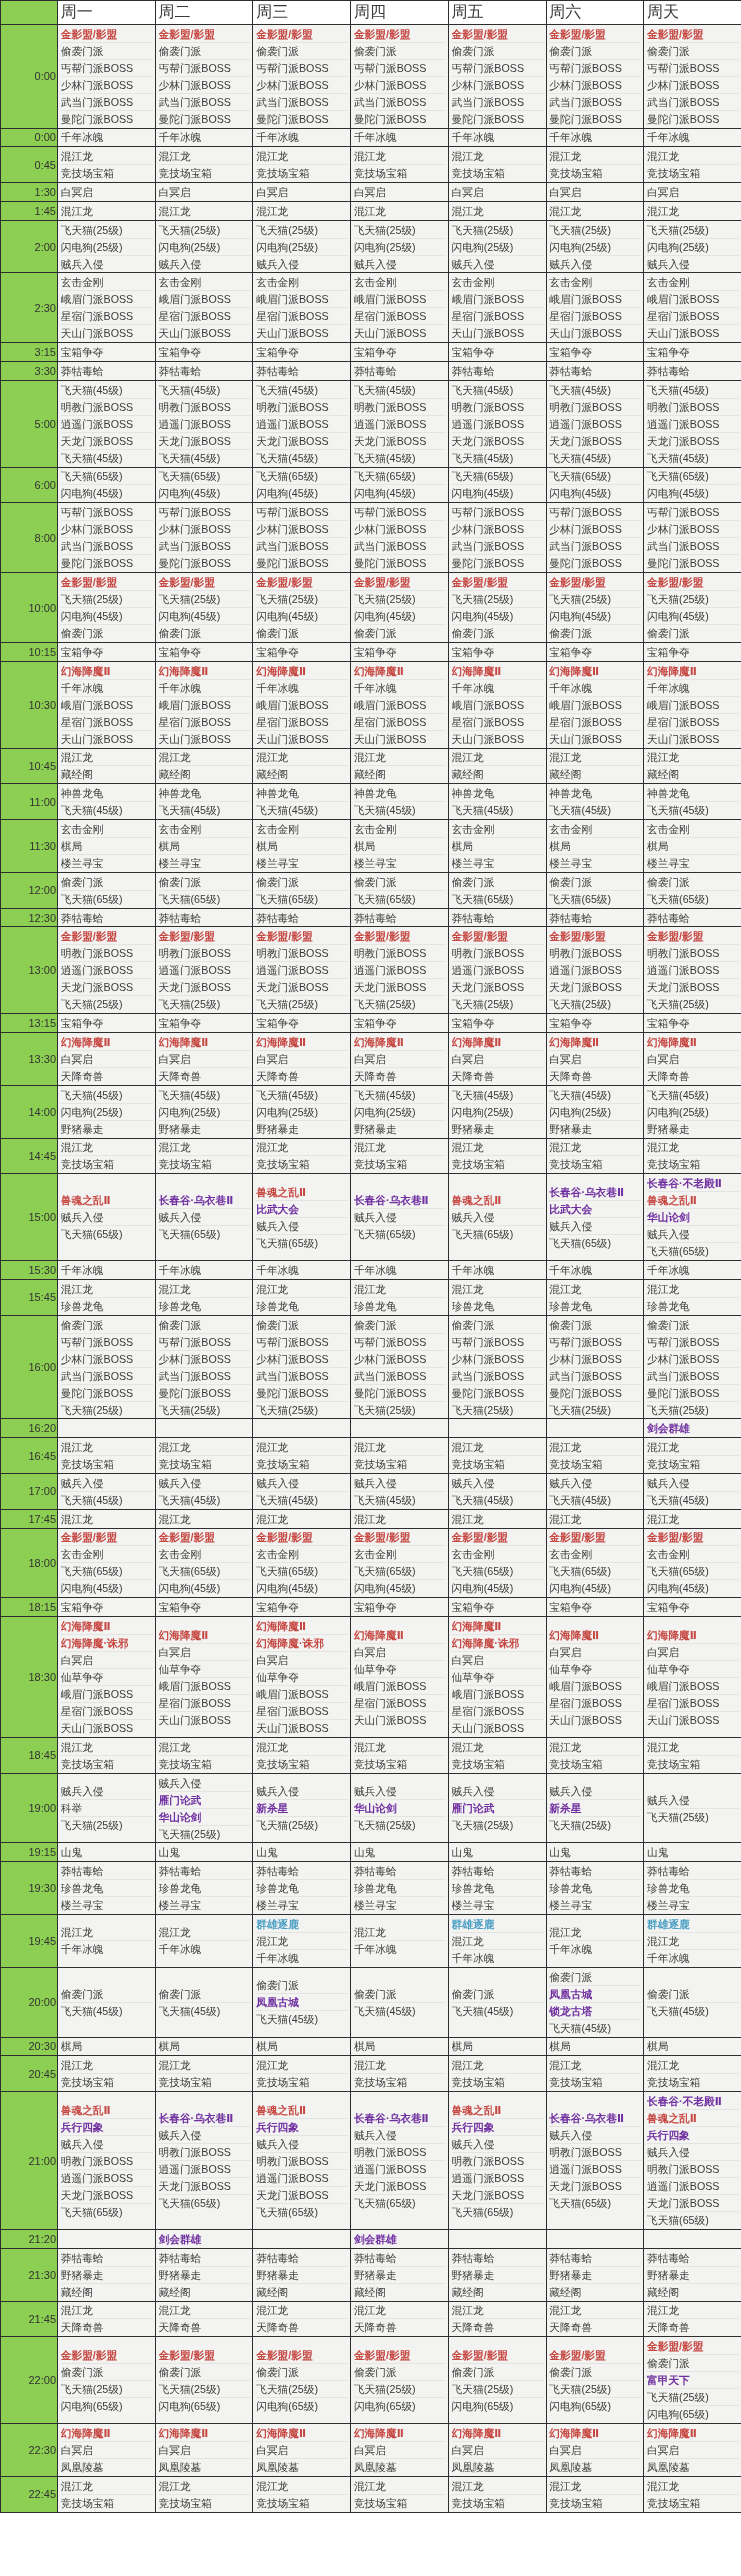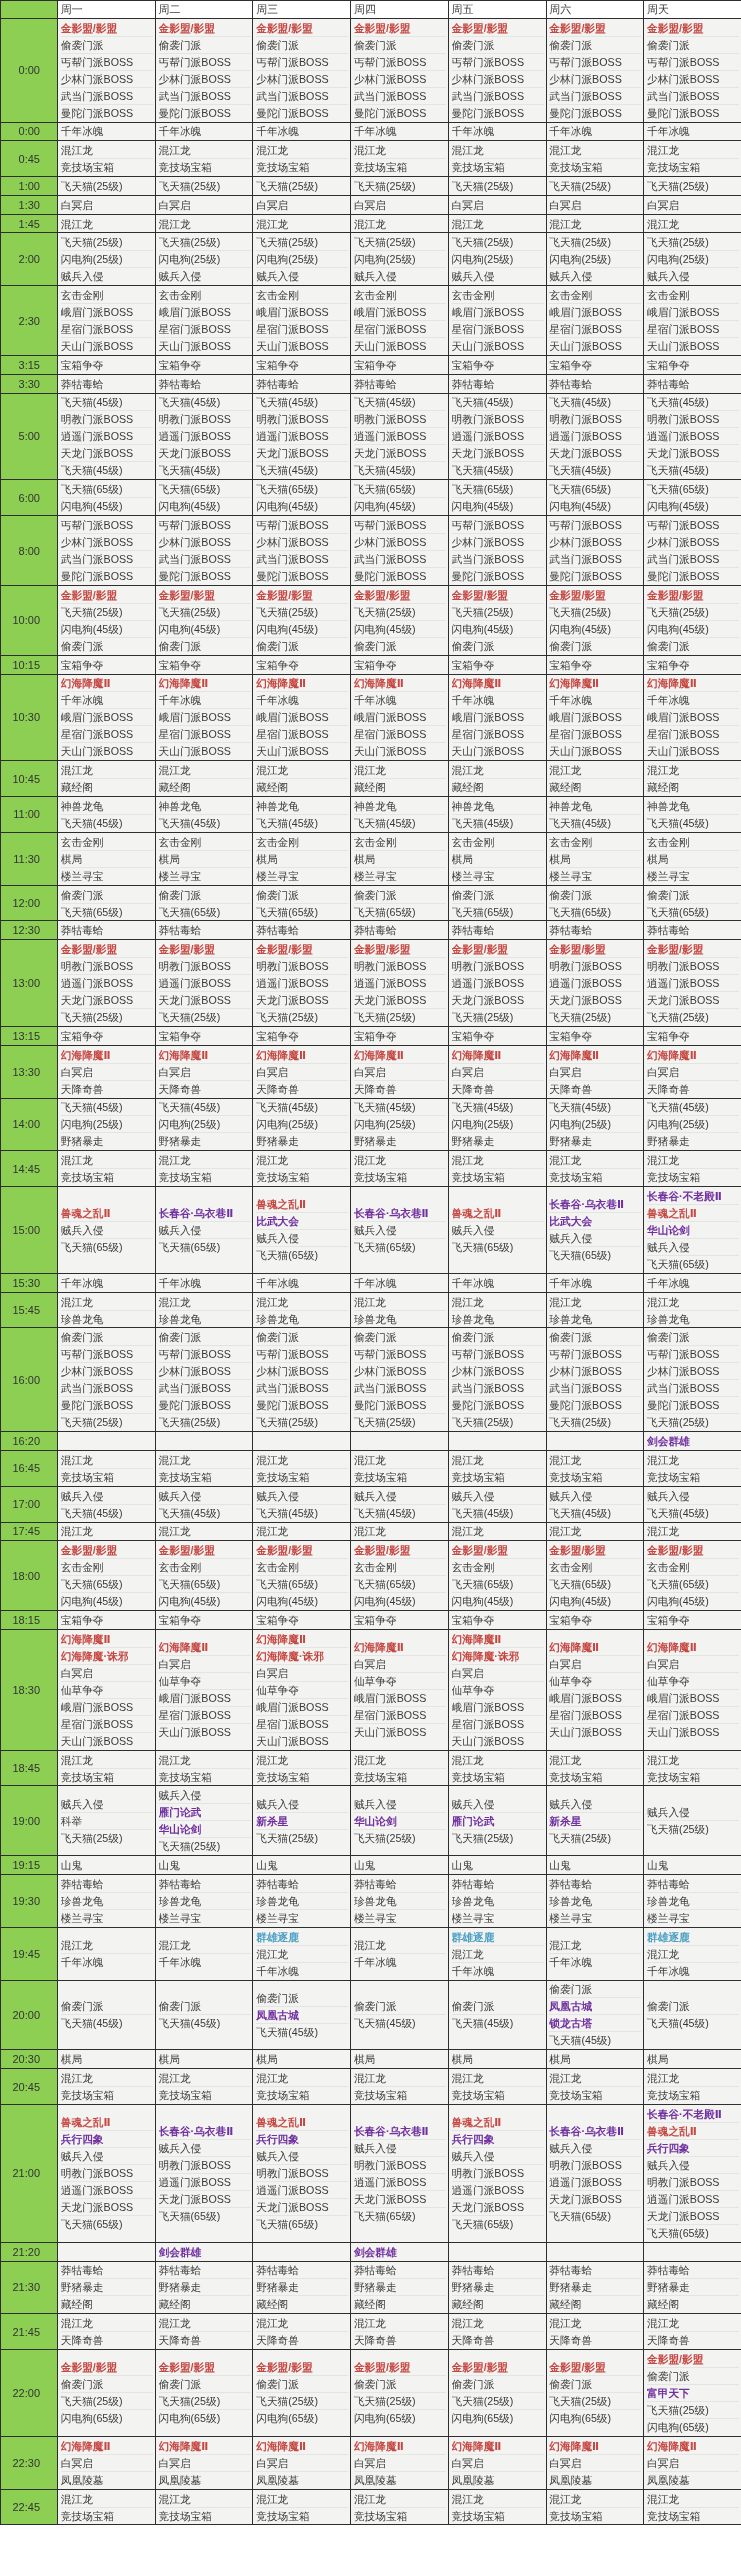--- a/index.html
+++ b/index.html
@@ -1,25 +1,25 @@
 <!DOCTYPE html>
 <html style="font-size:15px"><head>
 <meta charset="utf-8">
 <style>
   html,body{margin:0;padding:0;background:#ffffff;}
   body{font-family:"Liberation Sans","DejaVu Sans",sans-serif;color:#3a3a3a;}
   #app{width:742px;}
   table{border-collapse:collapse;width:742px;table-layout:fixed;}
   th,td{border:0.9px solid #2e2e2e;}
   col.timecol{width:57px;}
-  thead th{background:#ffffff;text-align:left;font-weight:normal;font-size:11px;
+  thead th{background:#ffffff;text-align:left;font-weight:normal;font-size:16px;
            padding:0.9px 2.8px;height:15px;white-space:nowrap;}
   thead th.corner{background:#8ccf52;}
   th.time{background:#8ccf52;text-align:right;vertical-align:middle;font-weight:normal;
-          font-size:11px;color:#333;padding:0 17px 0 0;white-space:nowrap;}
+          font-size:11px;color:#333;padding:0 1px 0 0;white-space:nowrap;}
   td.cell{background:#f3f3f1;vertical-align:middle;padding:0.9px 1.9px 0.9px 2.8px;}
   .ev{font-size:10.7px;line-height:16px;white-space:nowrap;overflow:hidden;}
   .ev + .ev{border-top:0.9px solid rgba(0,0,0,0.06);}
   .red{color:#c64843;font-weight:bold;}
   .purple{color:#7030a0;font-weight:bold;}
   .blue{color:#4b9fc4;font-weight:bold;}
 </style>
 </head>
 <body>
 
@@ -156,44 +156,20 @@
           <td class="cell">
             <div class="ev">混江龙</div>
             <div class="ev">竞技场宝箱</div>
           </td>
           <td class="cell">
             <div class="ev">混江龙</div>
             <div class="ev">竞技场宝箱</div>
           </td>
         </tr>
         <tr>
-          <th class="time">1:00</th>
-          <td class="cell">
-            <div class="ev">飞天猫(25级)</div>
-          </td>
-          <td class="cell">
-            <div class="ev">飞天猫(25级)</div>
-          </td>
-          <td class="cell">
-            <div class="ev">飞天猫(25级)</div>
-          </td>
-          <td class="cell">
-            <div class="ev">飞天猫(25级)</div>
-          </td>
-          <td class="cell">
-            <div class="ev">飞天猫(25级)</div>
-          </td>
-          <td class="cell">
-            <div class="ev">飞天猫(25级)</div>
-          </td>
-          <td class="cell">
-            <div class="ev">飞天猫(25级)</div>
-          </td>
-        </tr>
-        <tr>
           <th class="time">1:30</th>
           <td class="cell">
             <div class="ev">白冥启</div>
           </td>
           <td class="cell">
             <div class="ev">白冥启</div>
           </td>
           <td class="cell">
             <div class="ev">白冥启</div>
           </td>

